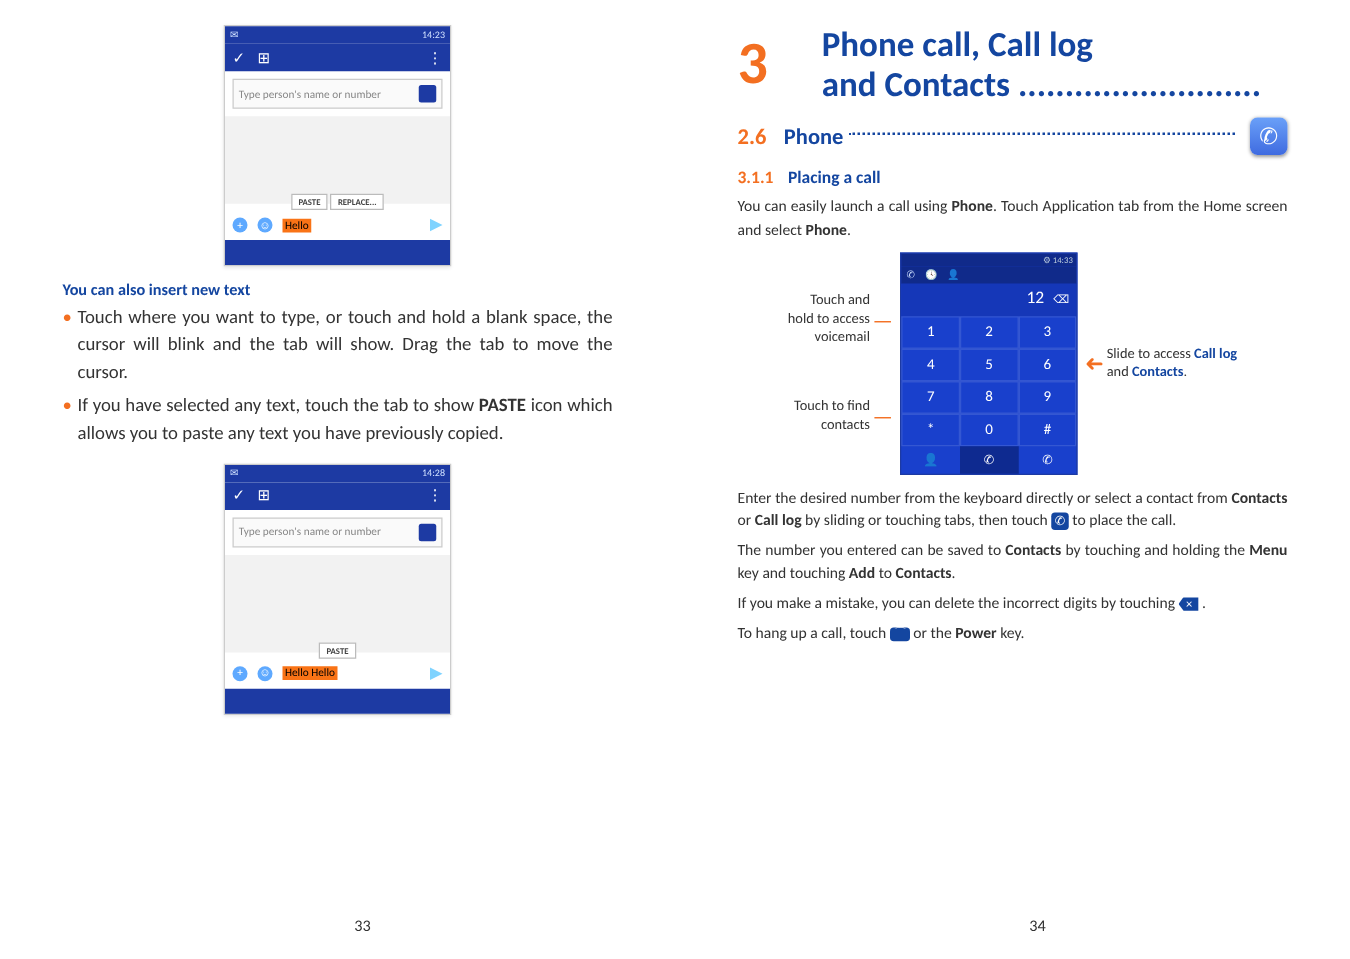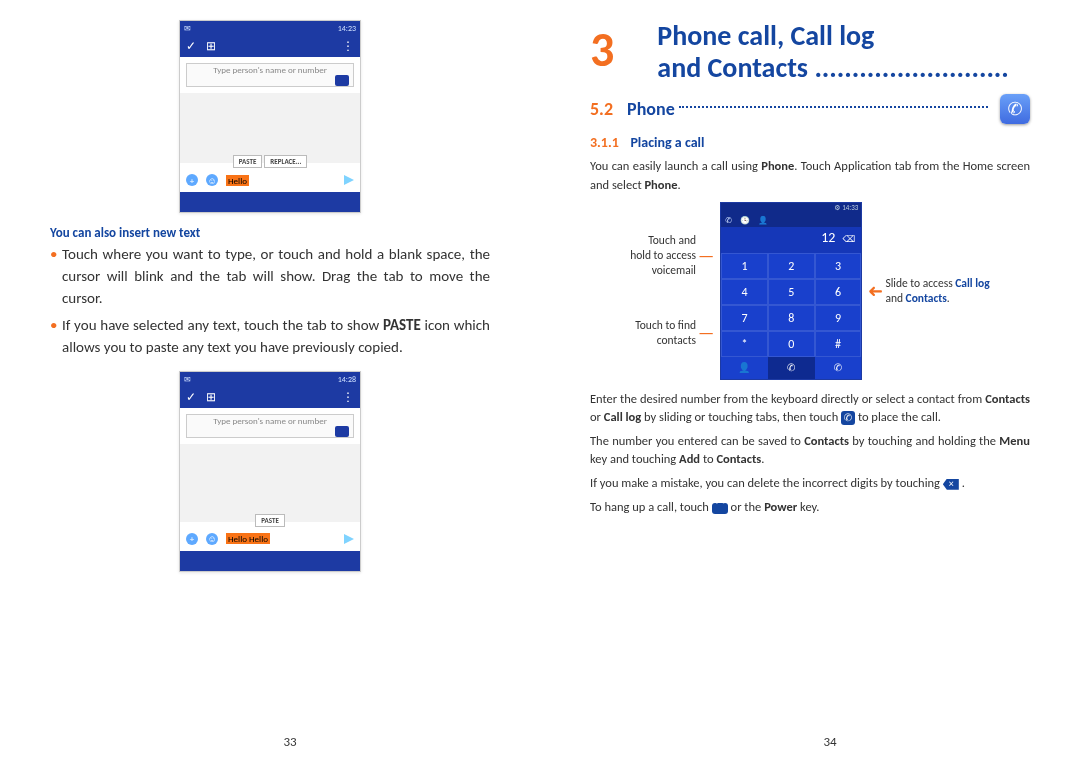--- a/index.html
+++ b/index.html
@@ -132,21 +132,20 @@
   .phone-input {
     height: 22px;
     margin: 6px;
     border: 1px solid #ccc;
     display: flex;
     align-items: center;
     padding: 0 4px;
     font-size: 9px;
     color: #888;
     background: #fafafa;
-    flex-direction: column;
   }
   .phone-input .contact-ico {
     margin-left: auto;
     width: 14px; height: 14px;
     background: #1d3aa3;
     border-radius: 2px;
   }
   .phone-body { height: 70px; background: #f2f2f2; }
   .phone-pastebar {
     display: flex; justify-content: center; gap: 2px; margin-top: -8px;
@@ -345,21 +344,21 @@
     <div style="display:flex;align-items:flex-start">
       <span class="chapter-number">3</span>
       <span class="chapter-title">
         <span>Phone call, Call log</span><br>
         <span>and Contacts</span>
         <span class="blue-text"> ..........................</span>
       </span>
     </div>
 
     <div class="section-row">
-      <span class="section-num">5.2</span>
+      <span class="section-num">2.6</span>
       <span class="section-title">Phone</span>
       <span class="dots"></span>
       <span class="phone-app-icon">✆</span>
     </div>
 
     <div class="subsection-row">
       <span class="subsection-num">3.1.1</span>
       <span class="subsection-title">Placing a call</span>
     </div>
 

